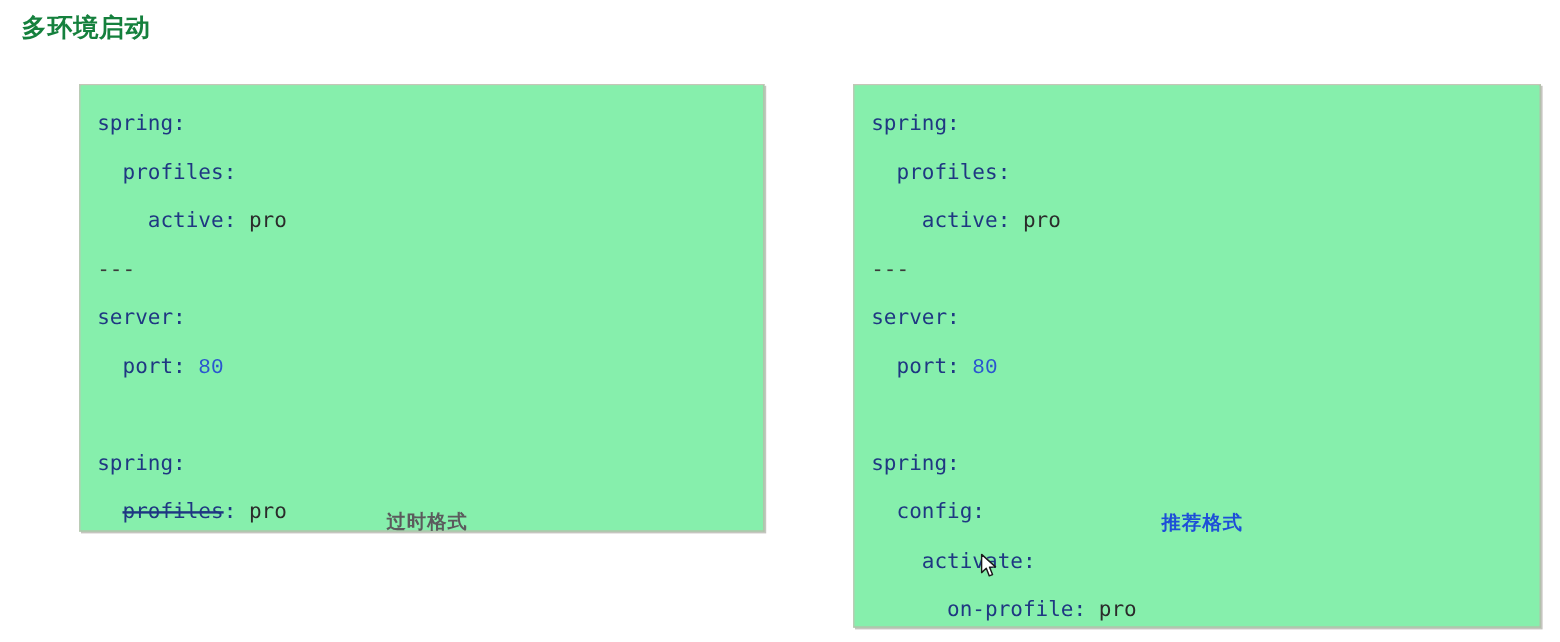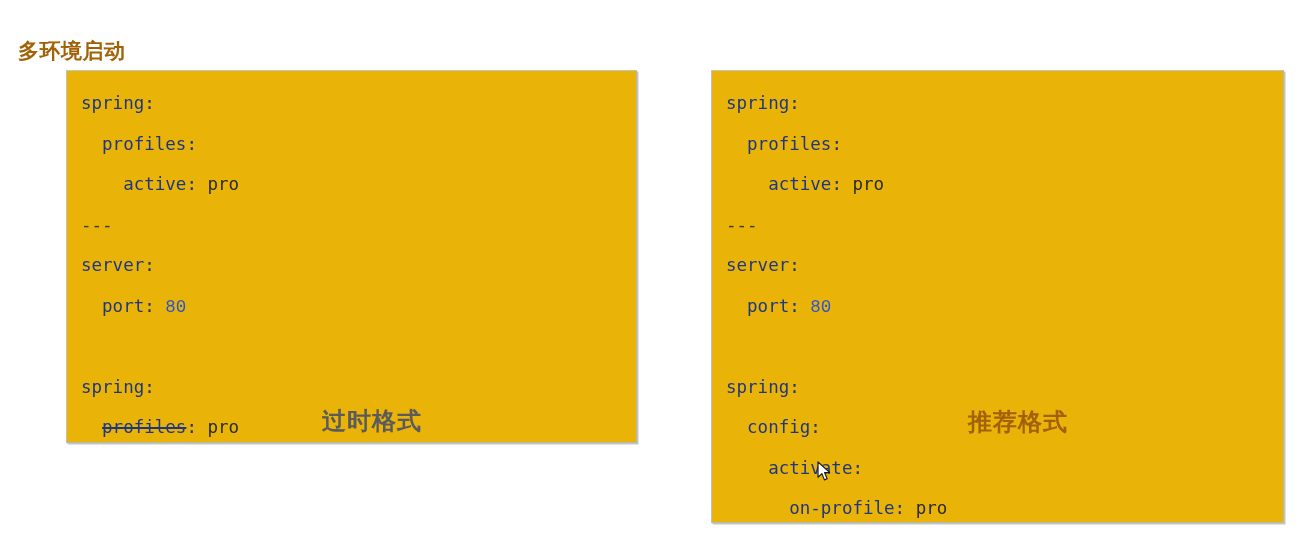--- a/index.html
+++ b/index.html
@@ -16,30 +16,29 @@
   }
 
   
   #page-title {
     position: absolute;
     left: 18px;
     top: 9px;
     font-family: "DejaVu Sans", "Liberation Sans", sans-serif;
     font-size: 21px;
     font-weight: bold;
-    color: #a16207;
+    color: #15803d;
     letter-spacing: 0.5px;
     white-space: nowrap;
-    margin-top: 28px;
   }
 
   
   .code-panel {
     position: absolute;
-    background: #eab308;
+    background: #86efac;
     border: 1px solid #b9b9ab;
     border-left-color: #c2c2b4;
     border-top-color: #c6c6b8;
     box-shadow: 1.5px 1.5px 0 rgba(150,150,138,0.55);
     box-sizing: border-box;
     overflow: hidden;
   }
   #panel-left {
     left: 66px;
     top: 70px;
@@ -77,34 +76,35 @@
   .tok-punct    { color: #1f3782; }
   .tok-val      { color: #2b2b2b; }
   .tok-num      { color: #2a55d0; font-family: Liberation Mono, monospace; }
   .tok-sep      { color: #3a3a3a; }
   .tok-plain    { color: #2b2b2b; }
 
   
   .annotation {
     position: absolute;
     font-family: Liberation Serif, serif;
-    font-size: 24px;
+    font-size: 16px;
     font-weight: bold;
     white-space: nowrap;
     letter-spacing: 1px;
+    margin-top: 20px;
   }
   #annotation-deprecated {
     left: 322px;
     top: 405px;
     color: #5b5b5d;
   }
   #annotation-recommended {
     left: 968px;
     top: 406px;
-    color: #a16207;
+    color: #1d4ed8;
   }
 
   
   #mouse-cursor {
     position: absolute;
     left: 817px;
     top: 461px;
     width: 16px;
     height: 22px;
     pointer-events: none;

